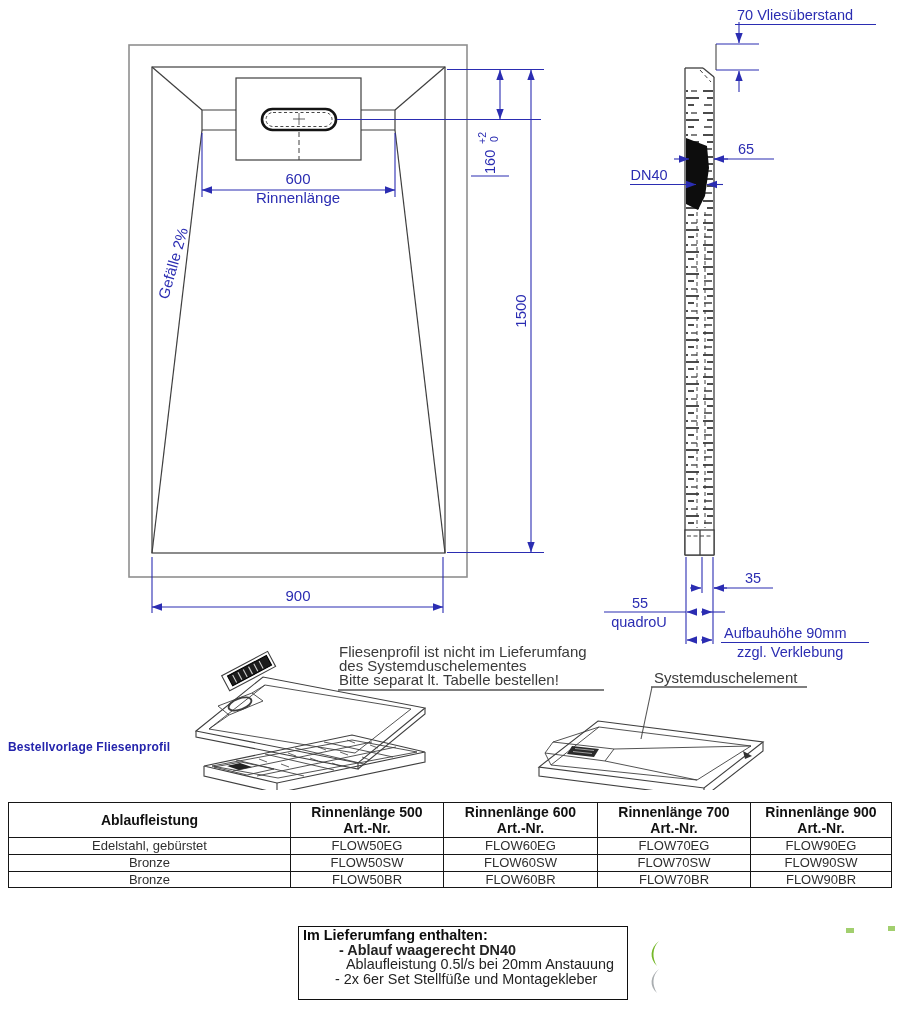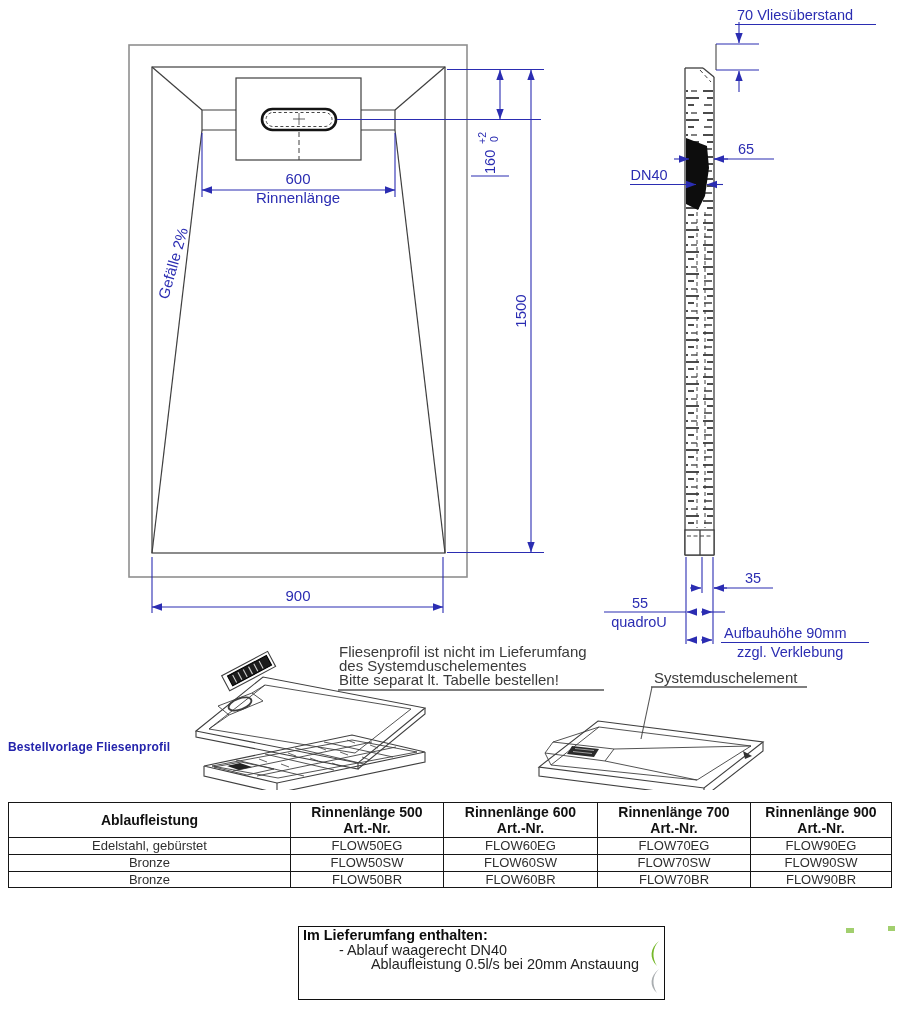--- a/index.html
+++ b/index.html
@@ -6,25 +6,25 @@
   body{width:898px;height:1009px;position:relative;font-family:"Liberation Sans",sans-serif;overflow:hidden;}
   #drawing{position:absolute;left:0;top:0;}
   .blue-txt{fill:#2b2db2;}
   .dark-txt{fill:#3a3a3a;}
   #table-title{position:absolute;left:8px;top:740px;color:#2424ac;font-weight:bold;font-size:12px;letter-spacing:.2px;}
   #order-table{position:absolute;left:8px;top:802px;width:883px;border-collapse:collapse;table-layout:fixed;}
   #order-table td,#order-table th{border:1.6px solid #161616;text-align:center;vertical-align:middle;color:#2e2e2e;padding:0;}
   #order-table th{font-size:14px;font-weight:bold;line-height:1.15;height:34px;color:#111;}
   #order-table td{font-size:13px;height:15.8px;line-height:1.0;}
   col.c1{width:282px;} col.c2{width:153px;} col.c3{width:154px;} col.c4{width:153px;} col.c5{width:141px;}
-  #delivery-box{position:absolute;left:298px;top:926px;width:367px;height:74px;border:1.8px solid #101010;box-sizing:border-box;background:#fff;font-size:14.4px;color:#232323;line-height:14.6px;padding-top:1px;}
+  #delivery-box{position:absolute;left:298px;top:926px;width:330px;height:74px;border:1.8px solid #101010;box-sizing:border-box;background:#fff;font-size:14.4px;color:#232323;line-height:14.6px;padding-top:1px;}
   #delivery-box .t{font-weight:bold;color:#0c0c0c;padding-left:4px;}
-  #delivery-box .i1{padding-left:40px;}
+  #delivery-box .i1{padding-left:40px;font-weight:bold;}
   #delivery-box .i2{padding-left:47px;}
-  #delivery-box .i3{padding-left:47px;text-align:center;}
+  #delivery-box .i3{padding-left:47px;}
   #delivery-box .i4{padding-left:36px;}
   #logo-frag{position:absolute;left:640px;top:920px;}
 </style>
 </head>
 <body>
 
 <svg id="drawing" width="898" height="790" viewBox="0 0 898 790">
   <defs>
     <marker id="arrB" viewBox="0 0 10 10" refX="9.2" refY="5" markerWidth="10" markerHeight="10" orient="auto-start-reverse">
       <path d="M0,1.6 L9.5,5 L0,8.4 Z" fill="#2b2db2"></path>
@@ -274,20 +274,21 @@
     <td>FLOW70BR</td>
     <td>FLOW90BR</td>
   </tr>
 </tbody>
   </table>
 
 <div id="delivery-box">
   <div class="t">Im Lieferumfang enthalten:</div>
   <div class="i1">- Ablauf waagerecht DN40</div>
   <div class="i3">Ablaufleistung 0.5l/s bei 20mm Anstauung</div>
+  <div class="i4">- 2x 6er Set Stellfüße und Montagekleber</div>
 </div>
 
 <svg id="logo-frag" width="258" height="85" viewBox="0 0 258 85">
   <path d="M19,21 C10,28 9,38 17,46 C12,38 12,28 19,21 Z" fill="#76b82a"></path>
   <path d="M19,49 C10,56 9,66 17,73 C12,65 12,56 19,49 Z" fill="#a9adb0"></path>
   <rect x="206" y="8" width="8" height="5" fill="#8bc34a" opacity=".8"></rect>
   <rect x="248" y="6" width="7" height="5" fill="#8bc34a" opacity=".8"></rect>
 </svg>
 
 </body></html>

